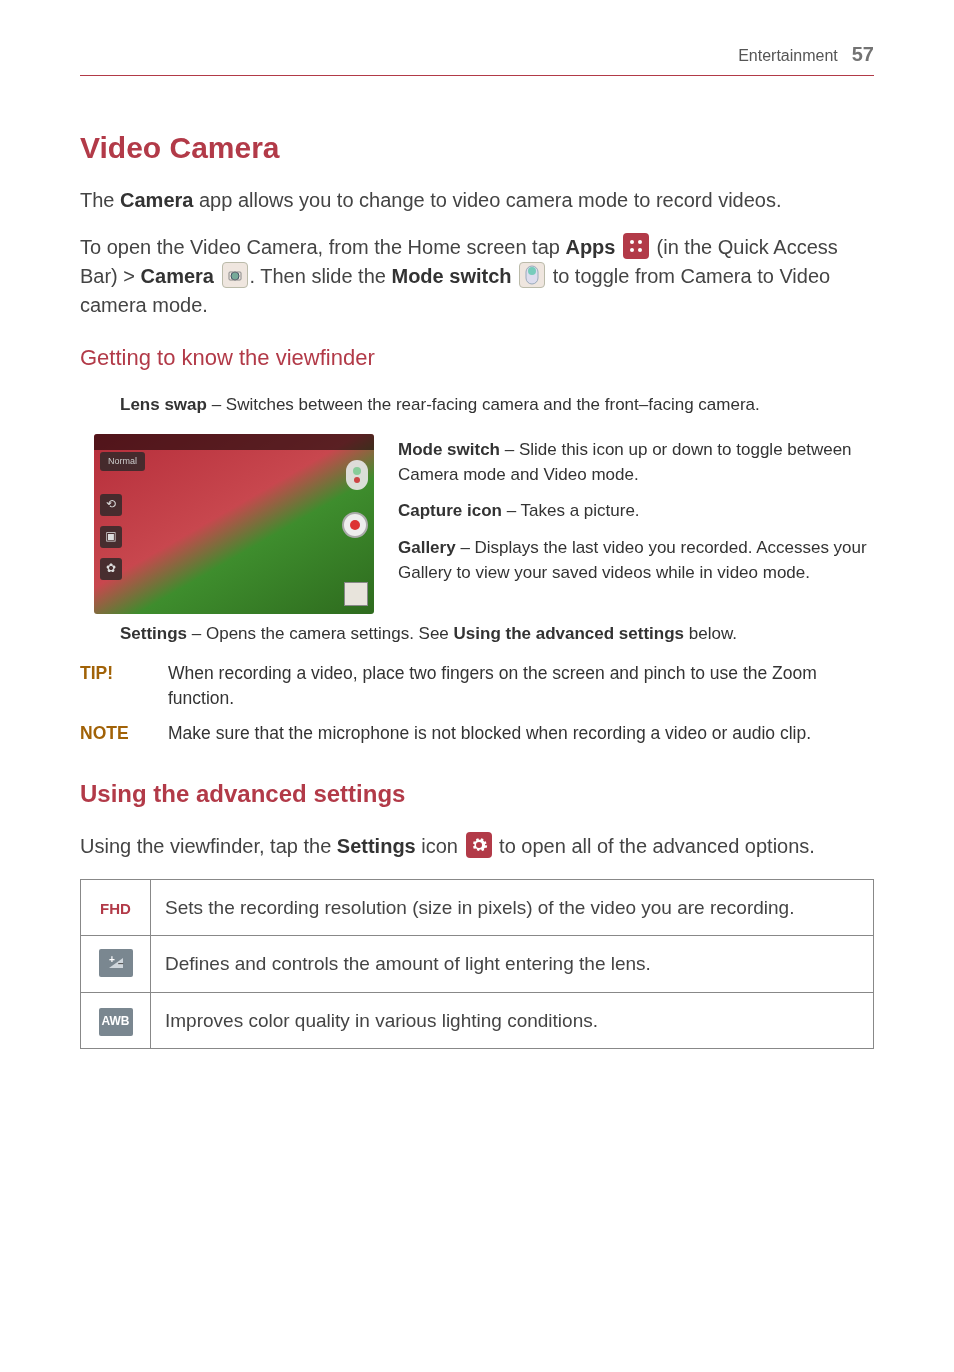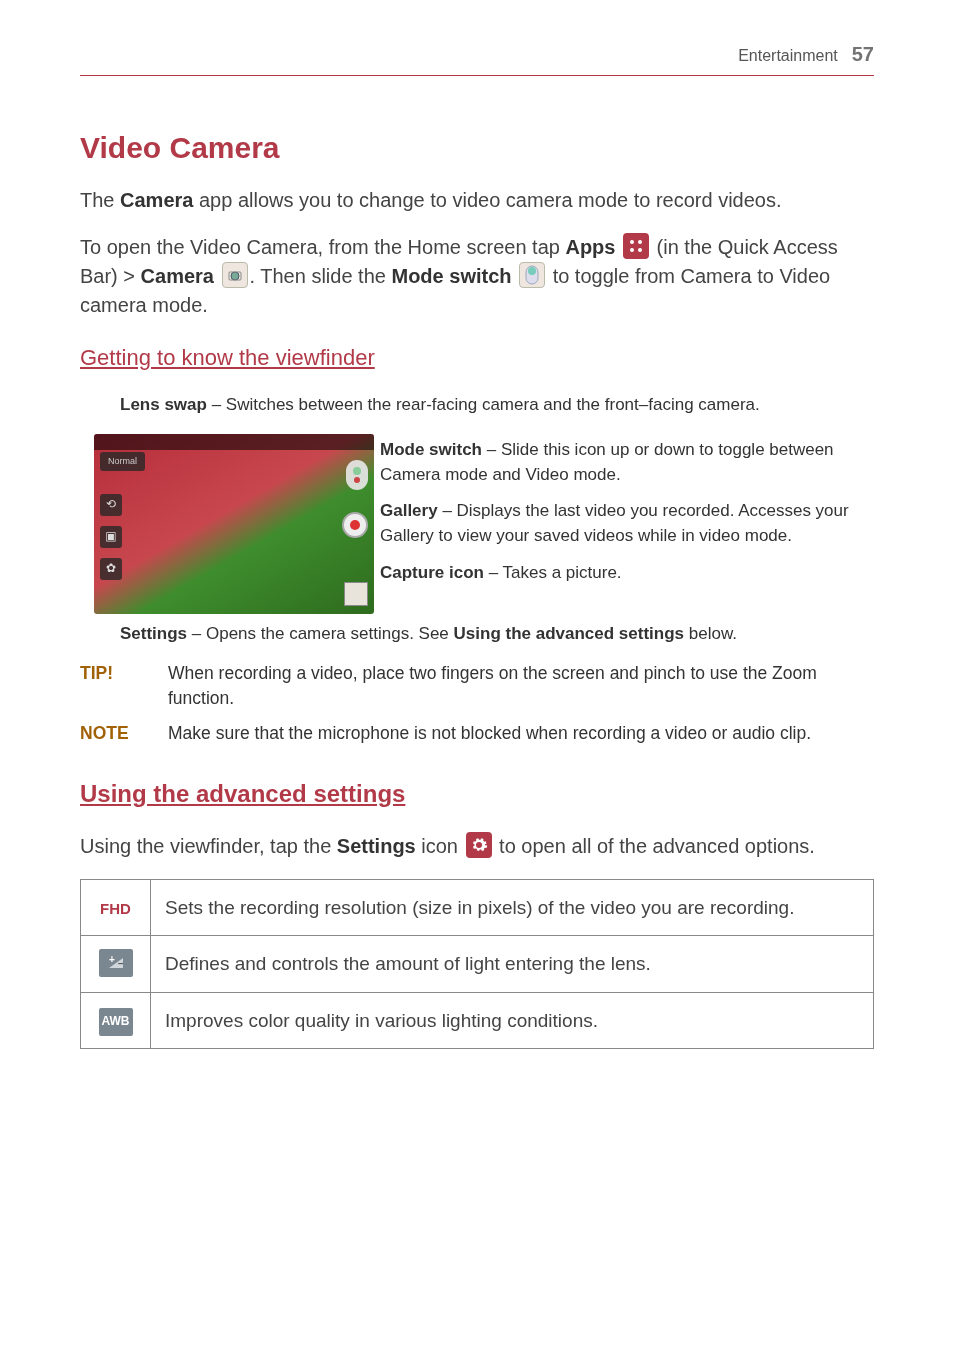--- a/index.html
+++ b/index.html
@@ -53,27 +53,26 @@
   }
   .apps-icon { background:#b23a48; color:#fff; }
   .camera-icon { background:#efe6df; border:1px solid #bba; }
   .mode-switch-icon { background:#efe6df; border:1px solid #bba; }
   .settings-icon-inline { background:#b23a48; color:#fff; }
   h2.sub {
     color:#b23a48;
     font-size: 22px;
     font-weight: normal;
     margin: 22px 0 20px 0;
-    text-decoration: underline;
   }
   h2.sub.bold2 { font-weight:bold; font-size:24px; margin-top:30px;}
   .viewfinder-block { margin-bottom: 14px; }
   .vf-annot { font-size: 17px; color:#333; margin: 4px 0 12px 40px; }
   .vf-annot .b { font-weight:bold; }
-  .vf-row { display:flex; gap: 6px; margin: 16px 0 8px 14px;}
+  .vf-row { display:flex; gap: 24px; margin: 16px 0 8px 14px;}
   .vf-image {
     width: 280px; height:180px;
     background: linear-gradient(150deg,#b52d3a 0%,#c8474e 45%,#3e8d2d 60%,#2e6b1e 100%);
     border-radius:3px;
     position:relative;
     flex-shrink:0;
   }
   .vf-image::before{
     content:"";
     position:absolute; top:0;left:0;right:0;height:16px;
@@ -199,22 +198,22 @@
         <svg width="12" height="22" viewBox="0 0 12 22">
             <circle cx="6" cy="7" r="4" fill="#8c9"></circle>
             <circle cx="6" cy="16" r="3" fill="#c44"></circle>
           </svg>
       </div>
       <div class="vf-capture"></div>
       <div class="vf-gallery"></div>
     </div>
     <div class="vf-rightcol">
       <div class="vf-annot"><span class="b">Mode switch</span><span> – Slide this icon up or down to toggle between Camera mode and Video mode.</span></div>
+      <div class="vf-annot"><span class="b">Capture icon</span><span> – Takes a picture.</span></div>
       <div class="vf-annot"><span class="b">Gallery</span><span> – Displays the last video you recorded. Accesses your Gallery to view your saved videos while in video mode.</span></div>
-      <div class="vf-annot"><span class="b">Capture icon</span><span> – Takes a picture.</span></div>
     </div>
   </div>
 
   <div class="vf-annot">
     <span class="b">Settings</span><span> – Opens the camera settings. See </span><span class="bold">Using the advanced settings</span><span> below.</span>
   </div>
 </div>
 
 <div class="tipnote-row">
   <div class="tipnote-label">TIP!</div>

